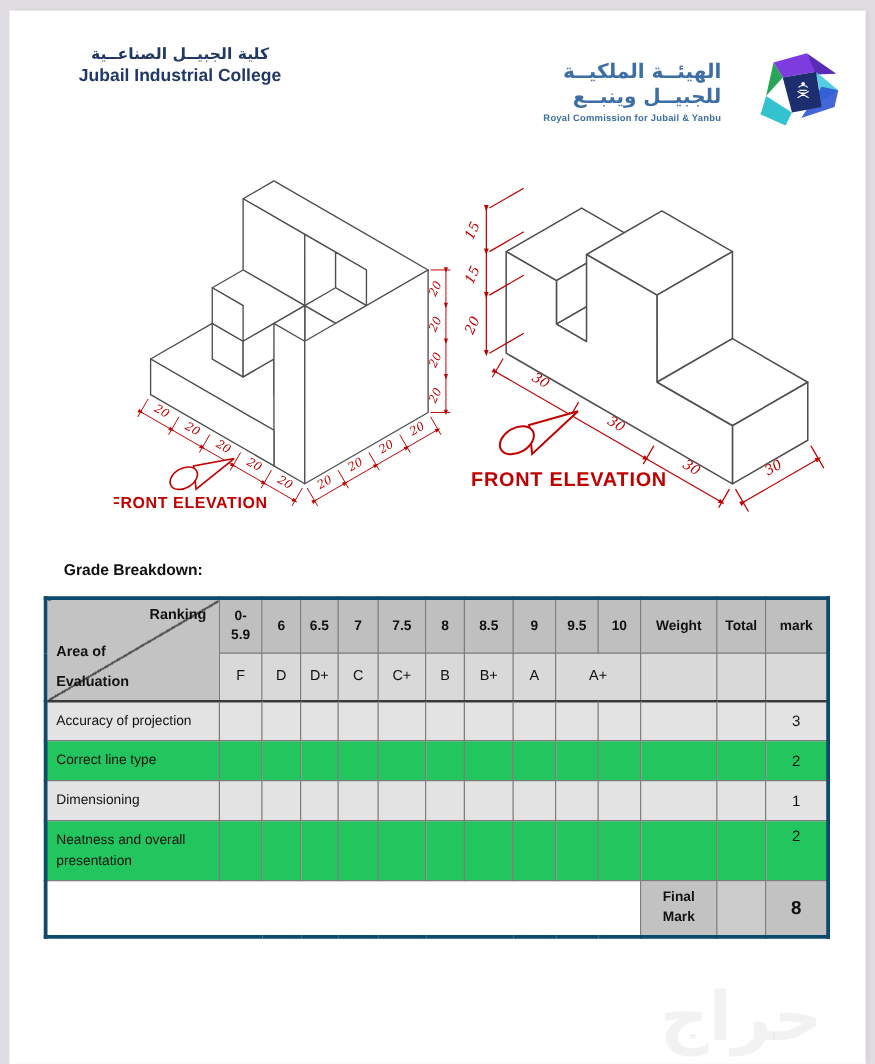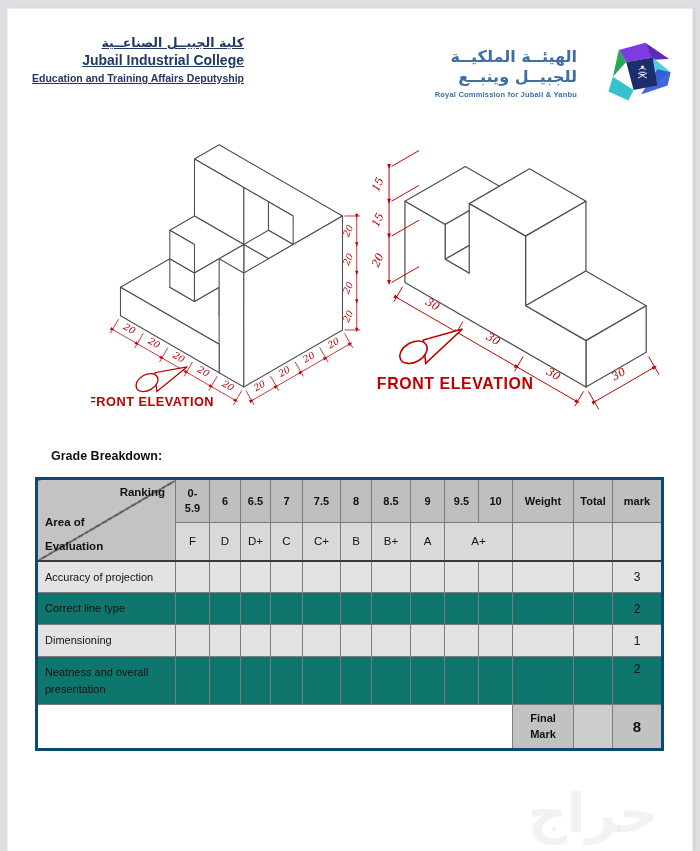--- a/index.html
+++ b/index.html
@@ -1,20 +1,20 @@
 <!DOCTYPE html>
 <html><head>
 <meta charset="utf-8">
 <style>
   * { margin:0; padding:0; box-sizing:border-box; }
   html,body { width:700px; height:851px; background:#dfdde1; font-family:"Liberation Sans",sans-serif; overflow:hidden; }
   .page { position:absolute; left:8px; top:9px; width:684px; height:842px; background:#ffffff;
           box-shadow:0 0 0 1px #edebee, 2px 0 4px rgba(0,0,0,0.08); }
   
-  .college { position:absolute; left:4px; top:26px; width:232px; text-align:right; color:#1f3864;text-decoration:underline; }
+  .college { position:absolute; left:20px; top:26px; width:232px; text-align:center; color:#1f3864; }
   .college .ar1 { font-size:12.5px; font-weight:bold; font-family:"DejaVu Sans",sans-serif; }
   .college .en1 { font-size:14px; font-weight:bold; margin-top:2px; }
   .college .ar2 { font-size:10.5px; font-weight:bold; font-family:"DejaVu Sans",sans-serif; margin-top:7px; }
   .college .en2 { font-size:10.5px; font-weight:bold; margin-top:4px; }
   .rc { position:absolute; right:14px; top:28px; display:flex; align-items:center; gap:27px; }
   .rc-text { text-align:right; color:#3d6fa5; }
   .rc-text .ar { font-size:16px; font-weight:bold; font-family:"DejaVu Sans",sans-serif; line-height:1.25; letter-spacing:1px; }
   .rc-text .en { font-size:7.5px; font-weight:bold; margin-top:3px; letter-spacing:0.2px; }
   
   .draw-l { position:absolute; left:83px; top:120px; }
@@ -27,21 +27,21 @@
                 border:3px solid #0c4a6e; font-size:11px; color:#111; }
   table.grade td { border:1px solid #7c7c7c; text-align:center; vertical-align:middle; padding:2px 5px; }
   .hdr1 { background:#bfbfbf; font-weight:bold; font-size:11px; height:44px; line-height:1.35; }
   .hdr2 { background:#d9d9d9; height:38px; font-size:11.5px; }
   .corner { background:linear-gradient(to bottom right,#c3c3c3 calc(50% - 0.8px),#4a4a4a calc(50% - 0.8px),#4a4a4a calc(50% + 0.8px),#c3c3c3 calc(50% + 0.8px)); position:relative; padding:0; }
   .corner span { position:absolute; font-weight:bold; font-size:11.5px; }
   .corner .rk { top:6px; right:10px; }
   .corner .a1 { left:7px; top:36px; }
   .corner .a2 { left:7px; bottom:8px; }
   tr.data-g td { background:#e3e3e3; }
-  tr.data-w td { background:#0f766e; }
+  tr.data-w td { background:#22c55e; }
   tr.data td.lbl { text-align:left; padding-left:7px; line-height:1.5; }
   tr.data { height:32px; }
   tr.data.tall { height:48px; }
   tr.final { height:45px; }
   tr.final td.blank { background:#fff; }
   tr.final td.fm { background:#c2c2c2; font-weight:bold; font-size:11px; line-height:1.45;text-align:center; }
   tr.final td.ft { background:#cccccc; }
   tr.final td.fv { background:#c2c2c2; font-weight:bold; font-size:15px; }
   td.mark-v { font-size:12px; }
   tr.first-data td { border-top:2px solid #3a3a3a; }
@@ -50,21 +50,20 @@
         color:rgba(175,172,180,0.16); letter-spacing:2px; }
 </style>
 </head>
 <body>
 
 <div class="page">
 
   <div class="college">
     <div class="ar1" dir="rtl" lang="ar">كلية الجبيــل الصناعــية</div>
     <div class="en1">Jubail Industrial College</div>
-    <div class="en2">Education and Training Affairs Deputyship</div>
   </div>
 
   <div class="rc">
     <div class="rc-text">
       <div class="ar" dir="rtl" lang="ar">الهيئــة الملكيــة</div>
       <div class="ar" dir="rtl" lang="ar">للجبيــل وينبــع</div>
       <div class="en">Royal Commission for Jubail &amp; Yanbu</div>
     </div>
     <svg width="74" height="72" viewBox="0 0 100 90">
       <polygon points="20,14 56,4 66,24 30,30" fill="#7d3be0"></polygon>

